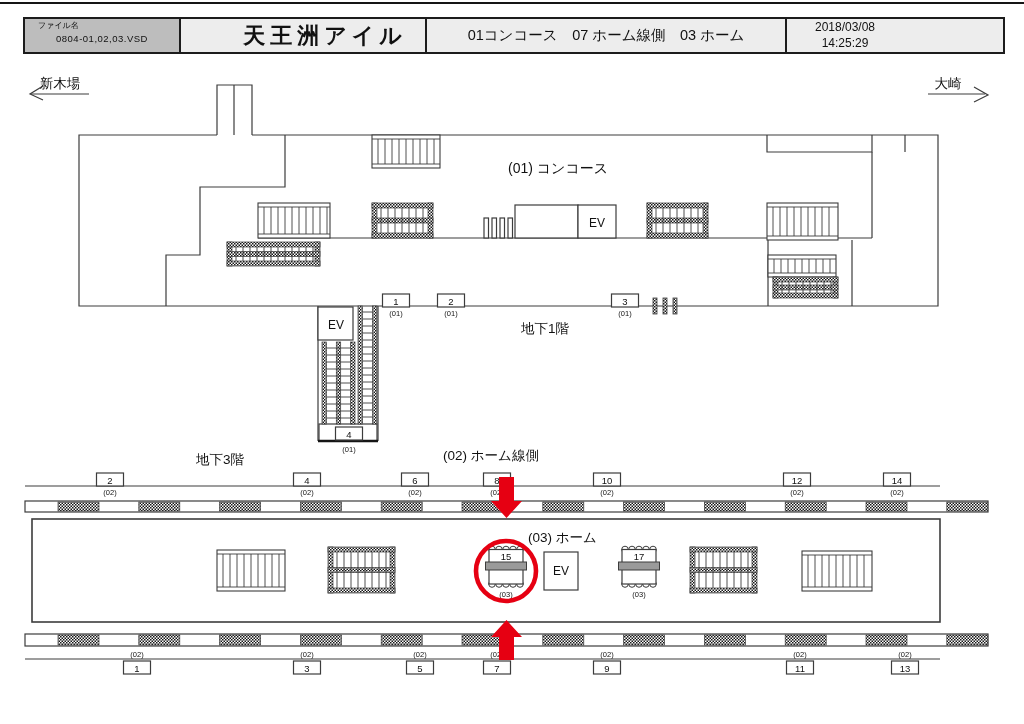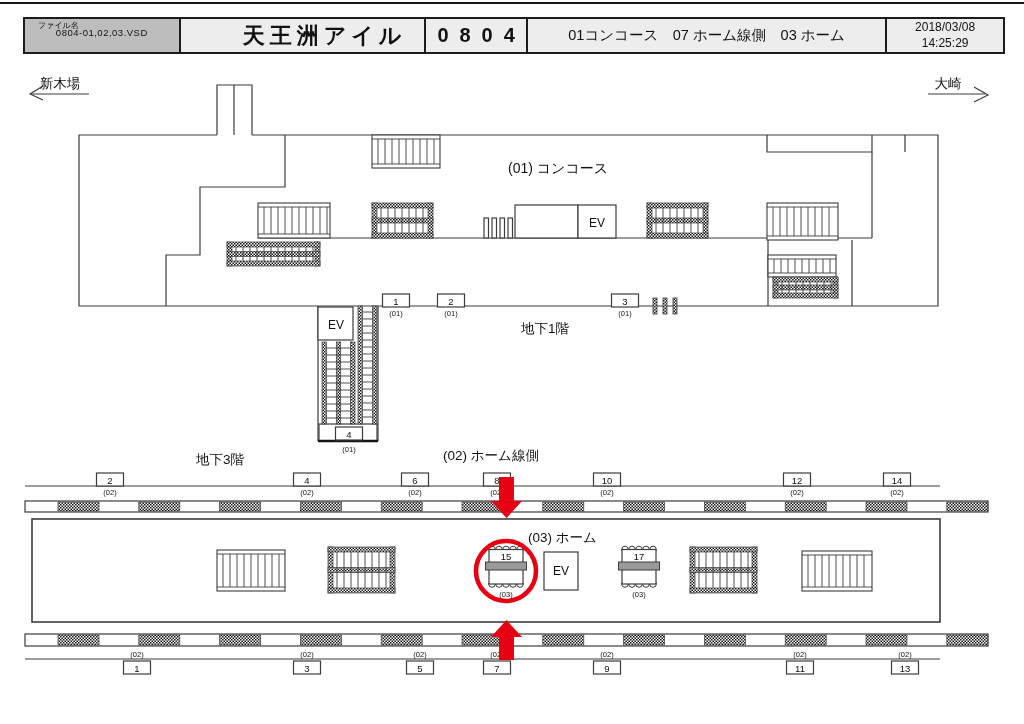--- a/index.html
+++ b/index.html
@@ -6,21 +6,21 @@
   .page{position:relative;width:1024px;height:724px;background:#fff;overflow:hidden;
         font-family:"Liberation Sans","DejaVu Sans",sans-serif;color:#111;}
   .top-rule{position:absolute;left:0;top:2px;width:1024px;height:2px;background:#151515;}
   
   .hdr{position:absolute;left:23px;top:17px;width:982px;height:37px;display:flex;
        border:2px solid #1c1c1c;background:#ededed;box-sizing:border-box;}
   .cell{border-right:2px solid #1c1c1c;box-sizing:border-box;height:100%;
         display:flex;align-items:center;justify-content:center;}
   .cell-file{width:156px;background:#bdbdbd;display:block;position:relative;}
   .file-label{position:absolute;top:1px;left:13px;font-size:8px;}
-  .file-name{text-align:center;padding-top:8px;font-size:9.5px;letter-spacing:.5px;}
+  .file-name{text-align:center;padding-top:14px;font-size:9.5px;letter-spacing:.5px;}
   .cell-station{width:246px;font-size:22px;font-weight:bold;letter-spacing:5px;padding-left:44px;}
   .cell-code{width:102px;font-size:20px;font-weight:bold;letter-spacing:11px;text-indent:11px;}
   .cell-areas{width:360px;font-size:14.5px;}
   .cell-datetime{width:116px;border-right:none;flex-direction:column;font-size:12px;line-height:1.3;}
   
   svg{position:absolute;left:0;top:0;}
   svg text{fill:#111;}
   .ln{stroke:#3c3c3c;fill:none;stroke-width:1.2;}
   .ln15{stroke:#3c3c3c;fill:none;stroke-width:1.6;}
   .box{fill:#ffffff;stroke:#3c3c3c;stroke-width:1.2;}
@@ -33,21 +33,20 @@
 
 <div class="page">
   <div class="top-rule"></div>
 
   <div class="hdr">
     <div class="cell cell-file">
       <div class="file-label">ファイル名</div>
       <div class="file-name">0804-01,02,03.VSD</div>
     </div>
     <div class="cell cell-station">天王洲アイル</div>
-    <div class="cell cell-code">0804</div>
     <div class="cell cell-areas">01コンコース　07 ホーム線側　03 ホーム</div>
     <div class="cell cell-datetime">
       <div>2018/03/08</div>
       <div>14:25:29</div>
     </div>
   </div>
 
   <svg id="plan" width="1024" height="724" viewBox="0 0 1024 724">
     <defs>
       <pattern id="hatch" width="3" height="3" patternUnits="userSpaceOnUse">

